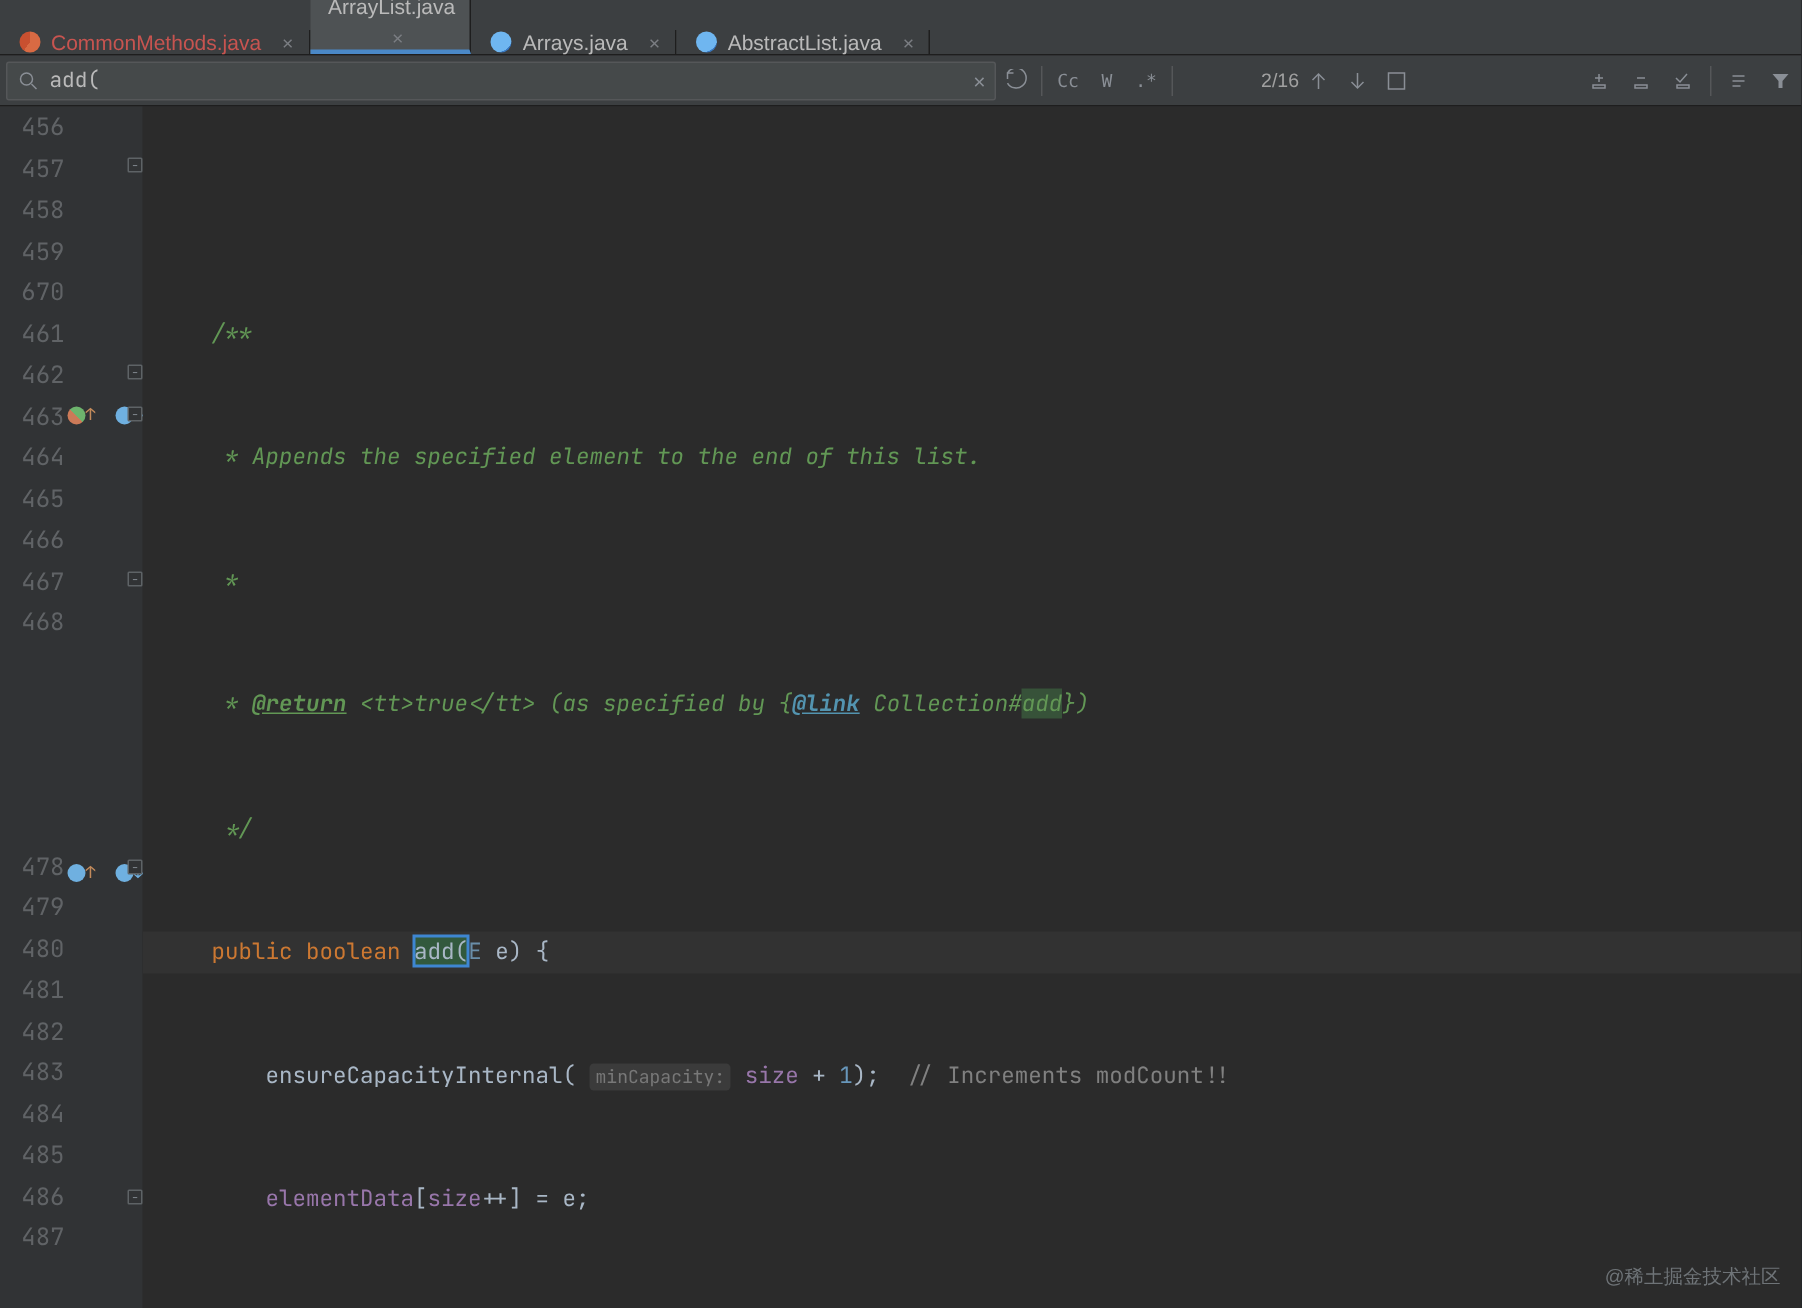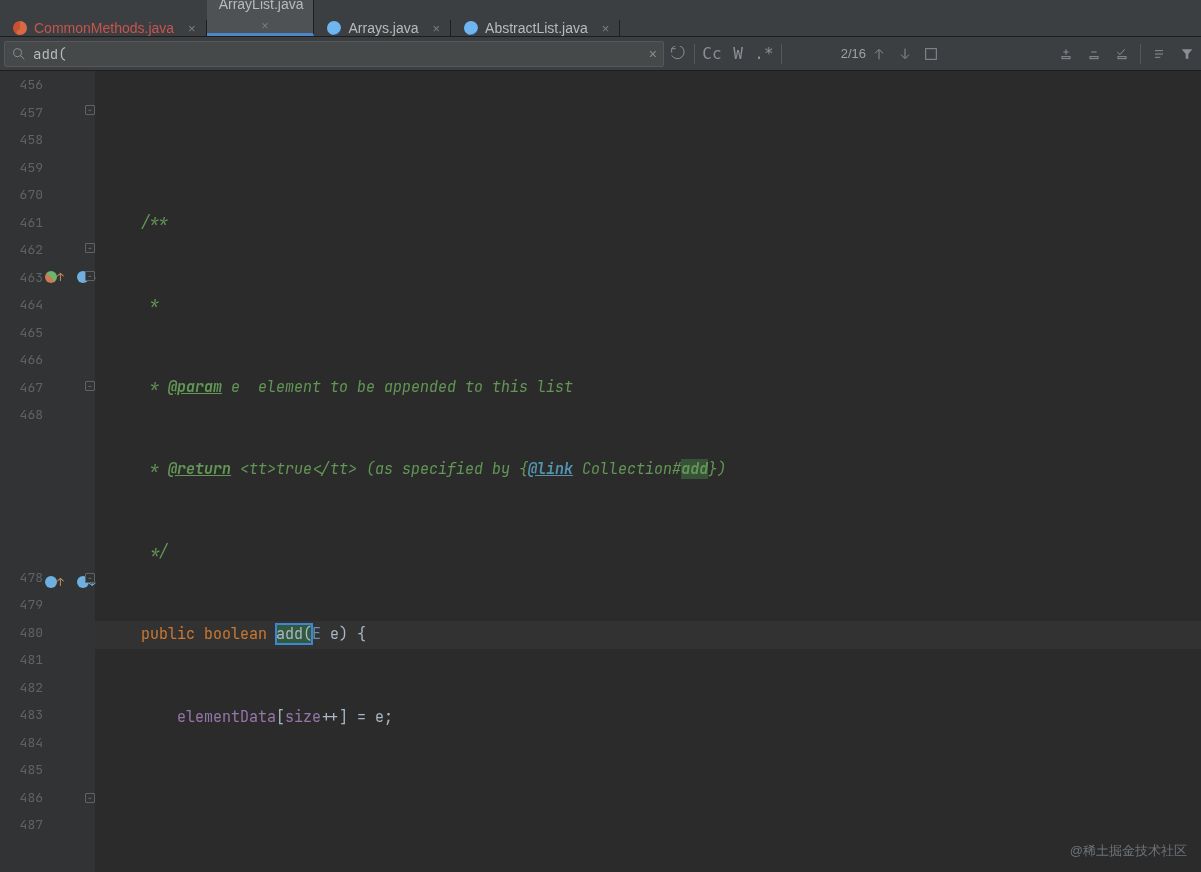--- a/index.html
+++ b/index.html
@@ -96,21 +96,21 @@
   .find-input{
     flex:1;background:transparent;border:none;outline:none;
     color:#bababa;font-family:"JetBrains Mono","Consolas",monospace;font-size:14px;
   }
   .find-clear{color:var(--icon-grey);margin-right:6px;cursor:pointer;}
   .find-btn{display:flex;align-items:center;justify-content:center;width:26px;height:26px;color:var(--icon-grey);cursor:pointer;}
   .find-sep{width:1px;height:20px;background:#555759;margin:0 4px;}
   .find-count{color:#a0a0a0;font-size:13px;min-width:80px;text-align:right;}
   .findbar .spacer{flex:1;}
   .find-btn.tight{width:28px;}
-  .find-txt{font-size:16px;font-family:"Consolas",monospace;}
+  .find-txt{font-size:12px;font-family:"Consolas",monospace;}
   
   .editor{
     display:flex;
     height:calc(100% - 71px);
     background:var(--bg);
     position:relative;
     font-family:"JetBrains Mono","Consolas","Menlo",monospace;
     font-size:15px;
     line-height:27.5px;
   }
@@ -123,21 +123,21 @@
     padding-right:10px;
     user-select:none;
     flex-shrink:0;
   }
   .gutter-nums{
     position:absolute;inset:0;padding-right:52px;text-align:right;
   }
   .gutter-marks{
     position:absolute;top:0;right:2px;width:50px;
   }
-  .gutter .ln{height:27.5px;font-size:13px;}
+  .gutter .ln{height:27.5px;font-size:16px;}
   .gmark{position:absolute;display:flex;gap:2px;align-items:center;height:27.5px;}
   .fold-line{
     position:absolute;right:0;top:0;bottom:0;width:10px;
   }
   .fold-dot{position:absolute;right:0;width:10px;height:10px;border:1px solid #5e6366;border-radius:1px;background:var(--gutter-bg);
     display:flex;align-items:center;justify-content:center;font-size:9px;color:#7a8087;line-height:1;}
   .code-area{
     flex:1;
     position:relative;
     overflow:hidden;
@@ -149,21 +149,21 @@
   .num{color:var(--number);}
   .pur{color:var(--purple);}
   .cmt{color:var(--comment);}
   .doc{color:var(--doc-comment);font-style:italic;}
   .doc-tag{color:var(--doc-comment);font-style:italic;font-weight:bold;text-decoration:underline;}
   .doc-link{color:#5394b0;font-style:italic;font-weight:bold;text-decoration:underline;}
   .type{color:var(--blue-type);}
   .paramhint{background:var(--hint-bg);color:#787878;padding:1px 4px;border-radius:3px;font-size:12px;font-style:normal;}
   .searchhl{background:var(--search-hl-bg);}
   .sel-outline{outline:2px solid var(--sel-outline);outline-offset:-1px;}
-  .idhl{background:var(--identifier-hl);font-weight:bold;}
+  .idhl{background:var(--identifier-hl);}
   
   .watermark{
     position:absolute;right:14px;bottom:8px;color:#6e7377;font-size:13px;
     font-family:Liberation Sans, sans-serif;pointer-events:none;
   }
   
   .ic{display:inline-block;width:12px;height:12px;border-radius:50%;}
   .ic-override{background:linear-gradient(45deg,#cc7a58 50%,#6db46d 50%);}
   .ic-impl{background:#6fb0e0;}
   .arrow-up::after{content:"↑";color:#c28a5b;font-size:11px;margin-left:-2px;}
@@ -310,25 +310,26 @@
       <div class="fold-dot" style="top:200px;">−</div>
       <div class="fold-dot" style="top:310px;">−</div>
       <div class="fold-dot" style="top:502px;">−</div>
       <div class="fold-dot" style="top:722px;">−</div>
     </div>
   </div>
 
   <div class="code-area">
     <div class="code-line"></div>
     <div class="code-line">    <span class="doc">/**</span></div>
+    <div class="code-line">    <span class="doc"> * Appends the specified element to the end of this list.</span></div>
     <div class="code-line">    <span class="doc"> *</span></div>
-    <div class="code-line">    <span class="doc"> * </span><span class="doc-tag">@param</span><span class="doc"> e  element to be appended to this list</span></div>
     <div class="code-line">    <span class="doc"> * </span><span class="doc-tag">@return</span><span class="doc"> &lt;tt&gt;</span><span class="doc">true</span><span class="doc">&lt;/tt&gt; (as specified by {</span><span class="doc-link">@link</span><span class="doc"> Collection#</span><span class="doc idhl">add</span><span class="doc">})</span></div>
     <div class="code-line">    <span class="doc"> */</span></div>
     <div class="code-line hl">    <span class="kw">public</span> <span class="kw">boolean</span> <span class="searchhl sel-outline">add(</span><span class="type">E</span><span> e) {</span></div>
+    <div class="code-line">        <span>ensureCapacityInternal(</span> <span class="paramhint">minCapacity:</span><span> </span><span class="pur">size</span><span> + </span><span class="num">1</span><span>);  </span><span class="cmt">// Increments modCount!!</span></div>
     <div class="code-line">        <span class="pur">elementData</span><span>[</span><span class="pur">size</span><span>++] = e;</span></div>
     
     
     
 
     
     
 
     
     

